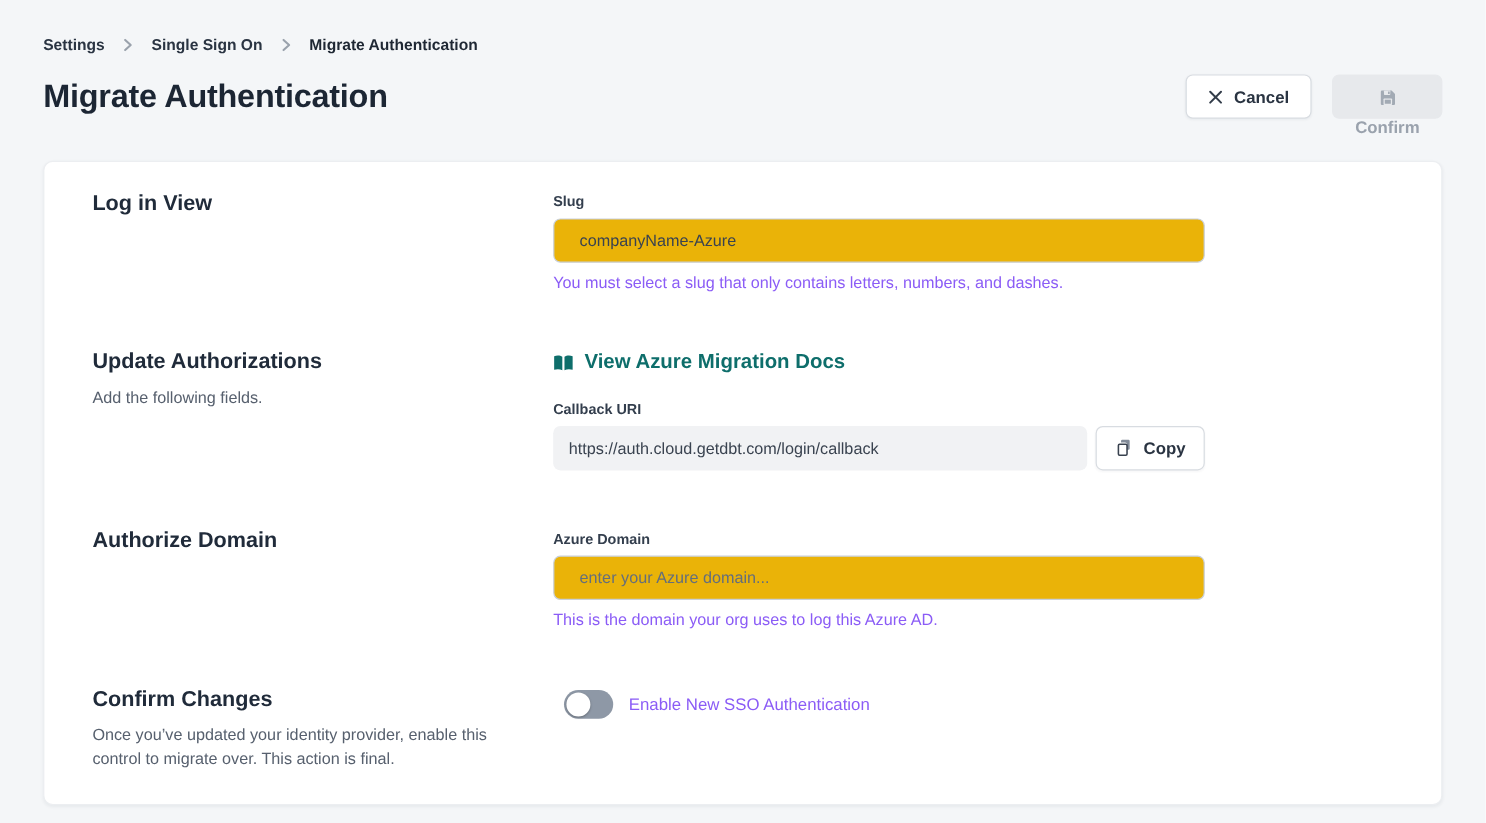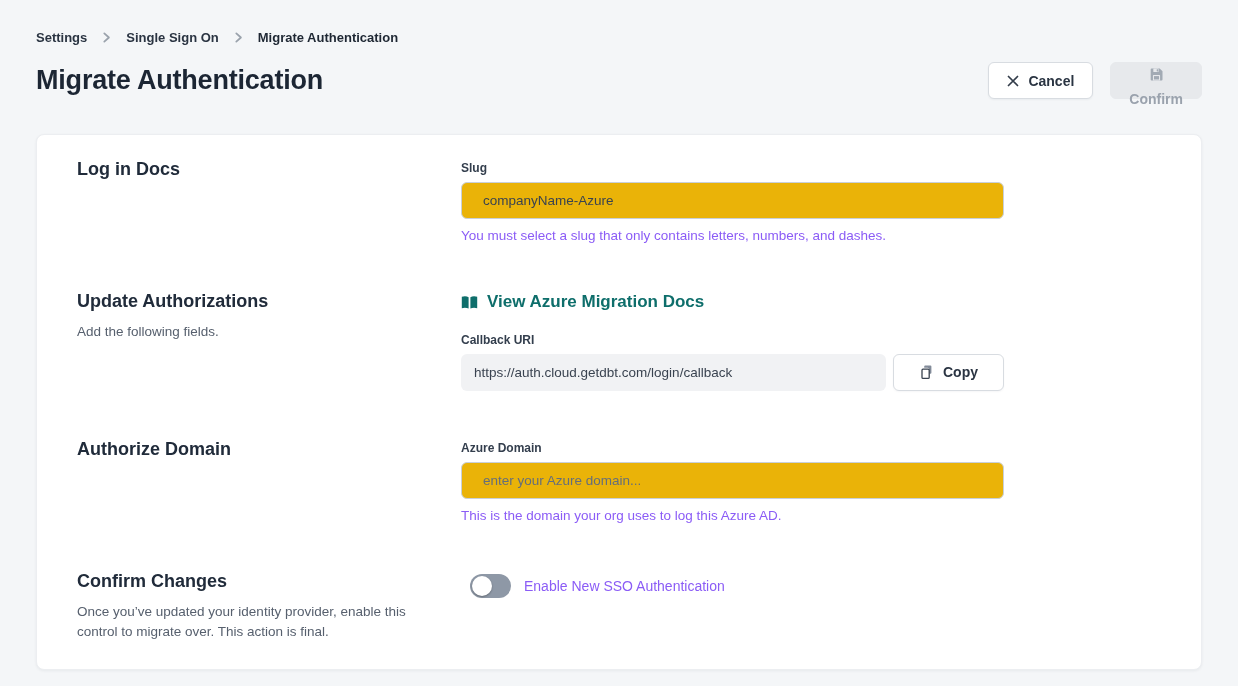--- a/index.html
+++ b/index.html
@@ -17,21 +17,21 @@
   .breadcrumb a { color: #2a3442; font-weight: 700; text-decoration: none; cursor: pointer; }
   .breadcrumb .current { color: #1e2733; font-weight: 700; }
   .crumb-sep { display: inline-flex; align-items: center; }
 
   
   .header-row { display: flex; justify-content: space-between; align-items: center; margin-top: 17px; }
   h1 { margin: 0; font-size: 27px; font-weight: 700; color: #1c2634; letter-spacing: -0.2px; }
   .actions { display: flex; gap: 17px; }
   .btn {
     display: inline-flex; align-items: center; gap: 9px;
-    height: 37px; padding: 4px 18px; border-radius: 6px;
+    height: 37px; padding: 11px 18px; border-radius: 6px;
     font-family: inherit; font-size: 14px; font-weight: 600; cursor: pointer;
   }
   .btn-cancel { background: #fff; border: 1px solid #d8dce1; color: #2a3442; box-shadow: 0 1px 2px rgba(25,35,50,.05); }
   .btn-confirm { background: #e7e9ec; border: 1px solid #e7e9ec; color: #9aa2ad; cursor: default; flex-direction: column; }
 
   
   .card {
     margin-top: 35px; background: #fff;
     border: 1px solid #eceef1; border-radius: 8px;
     box-shadow: 0 1px 3px rgba(25,35,50,.06);
@@ -55,21 +55,21 @@
     display: inline-flex; align-items: center; gap: 9px; margin-top: 1px;
     font-size: 17px; font-weight: 700; color: #0e6e6b; text-decoration: none; cursor: pointer;
   }
   .mt18 { margin-top: 19px; }
   .copy-row { display: flex; gap: 7px; }
   .readonly-field {
     flex: 1; height: 37px; background: #f1f2f4; border-radius: 6px;
     display: flex; align-items: center; padding: 0 13px;
     font-size: 13.5px; color: #3a4350; white-space: nowrap; overflow: hidden;
   }
-  .btn-copy { background: #fff; border: 1px solid #d8dce1; color: #2a3442; padding: 0 25px; gap: 8px; box-shadow: 0 1px 2px rgba(25,35,50,.04); }
+  .btn-copy { background: #fff; border: 1px solid #d8dce1; color: #2a3442; padding: 0 15px; gap: 8px; box-shadow: 0 1px 2px rgba(25,35,50,.04); }
 
   .toggle-row { display: flex; align-items: center; gap: 13px; margin-top: 3px; }
   .toggle {
     position: relative; width: 41px; height: 24px; border-radius: 12px;
     background: #8e98a6; border: none; padding: 0; cursor: pointer; flex: 0 0 auto;
   }
   .toggle .knob {
     position: absolute; left: 2px; top: 2px; width: 20px; height: 20px;
     border-radius: 50%; background: #fff; box-shadow: 0 1px 2px rgba(0,0,0,.3);
   }
@@ -121,21 +121,21 @@
         </span>
         <span>Confirm</span>
       </button>
     </div>
   </div>
 
   <div class="card">
 
     <div class="row">
       <div>
-        <h2>Log in Docs</h2>
+        <h2>Log in View</h2>
       </div>
       <div>
         <label class="field-label">Slug</label>
         <input type="text" class="text-input" value="companyName-Azure" style="">
         <p class="helper">You must select a slug that only contains letters, numbers, and dashes.</p>
       </div>
     </div>
 
     <div class="row">
       <div>

